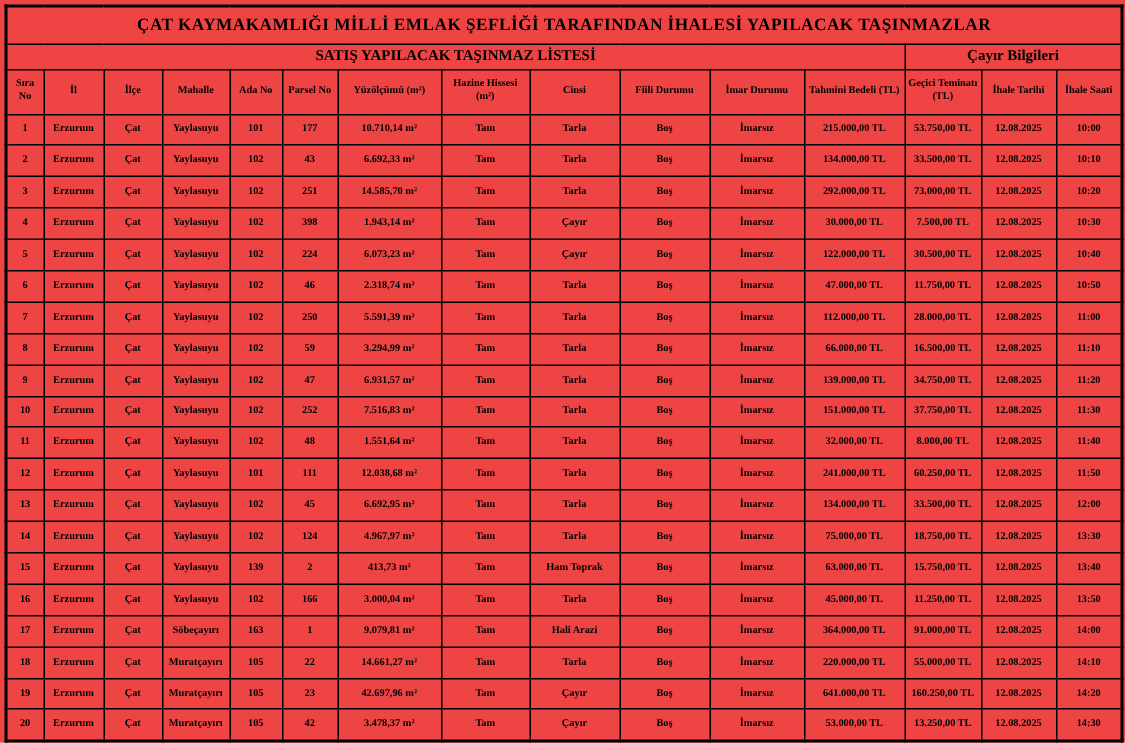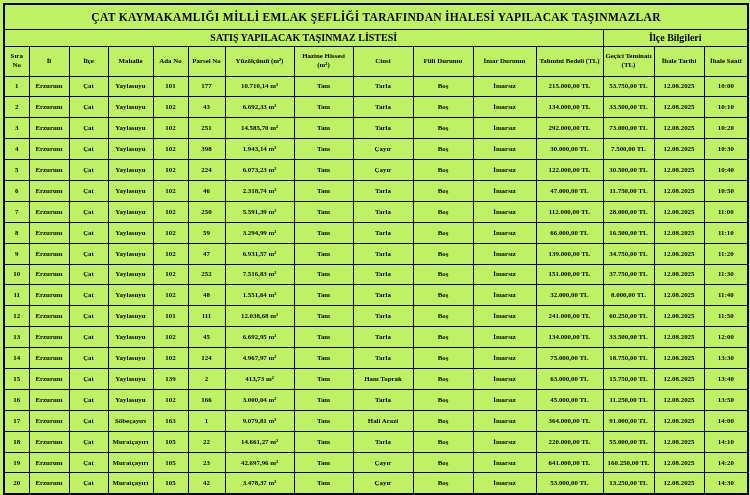--- a/index.html
+++ b/index.html
@@ -7,21 +7,21 @@
     width: 750px; height: 495px;
     background: #ffffff;
     font-family: "Liberation Serif", serif;
     color: #000;
     overflow: hidden;
   }
   .page {
     position: absolute;
     left: 0; top: 0;
     width: 750px; height: 495px;
-    background: #bef264;
+    background: #ef4444;
     padding: 3px;
   }
   table.doc {
     border-collapse: collapse;
     table-layout: fixed;
     width: 744px;
     border: 2px solid #000;
   }
   table.doc th, table.doc td {
     border: 1px solid #000;
@@ -73,21 +73,21 @@
       <col style="width:51px">
         <col style="width:50px">
         <col style="width:44px">
     </colgroup>
     <thead>
       <tr>
         <th class="title-cell" colspan="15">ÇAT KAYMAKAMLIĞI MİLLİ EMLAK ŞEFLİĞİ TARAFINDAN İHALESİ YAPILACAK TAŞINMAZLAR</th>
       </tr>
       <tr>
         <th class="group-cell" colspan="12">SATIŞ YAPILACAK TAŞINMAZ LİSTESİ</th>
-        <th class="group-cell" colspan="3">İlçe Bilgileri</th>
+        <th class="group-cell" colspan="3">Çayır Bilgileri</th>
       </tr>
       <tr class="colheads" id="col-header-row">
           <th>Sıra No</th>
           <th>İl</th>
           <th>İlçe</th>
           <th>Mahalle</th>
           <th>Ada No</th>
           <th>Parsel No</th>
           <th>Yüzölçümü (m²)</th>
           <th>Hazine Hissesi (m²)</th>

